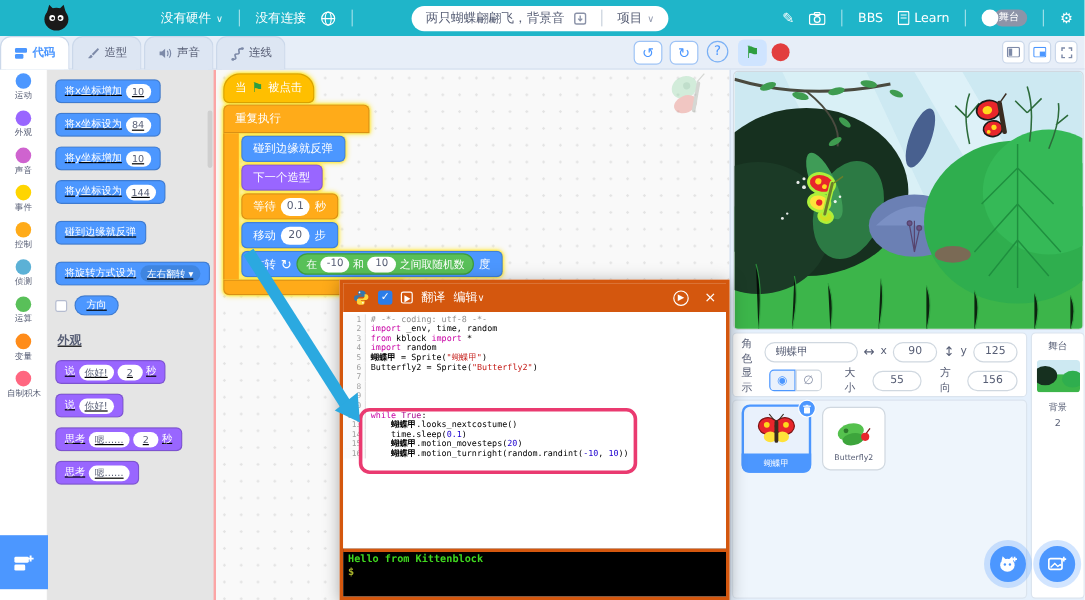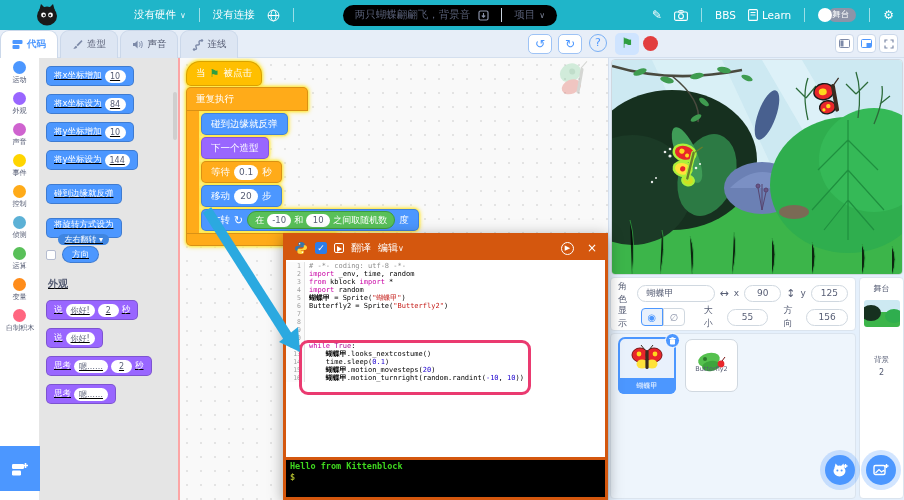--- a/index.html
+++ b/index.html
@@ -7,21 +7,21 @@
   body{font-family:"DejaVu Sans",sans-serif;}
   #app{position:relative;width:904px;height:500px;background:#f9f9f9;overflow:hidden;}
 
   
   .topbar{position:absolute;left:0;top:0;width:904px;height:30px;background:#1FB5C9;display:flex;align-items:center;color:#fff;font-size:10.5px;z-index:10;}
   .cat-logo{margin-left:34px;width:26px;height:26px;flex:0 0 auto;}
   .tb-item{display:inline-flex;align-items:center;gap:4px;cursor:pointer;}
   .tb-sep{width:1px;height:14px;background:rgba(255,255,255,.55);margin:0 13px;}
   .hw{margin-left:74px;}
   .caret{font-size:8px;opacity:.9;}
-  .title-pill{margin-left:36px;height:21px;background:#000000;border-radius:11px;display:flex;align-items:center;padding:0 12px;color:#575e75;gap:8px;}
+  .title-pill{margin-left:36px;height:21px;background:#ffffff;border-radius:11px;display:flex;align-items:center;padding:0 12px;color:#575e75;gap:8px;}
   .title-pill .tb-sep{background:#c9d2dd;margin:0 4px;}
   .title-pill .proj{color:#575e75;}
   .tb-right{margin-left:auto;display:flex;align-items:center;gap:0;margin-right:10px;}
   .tb-right .gap{width:12px;}
   .toggle{display:flex;align-items:center;}
   .toggle .knob{width:14px;height:14px;border-radius:50%;background:#fff;z-index:1;}
   .toggle .track{height:14px;border-radius:8px;background:#8d94a8;color:#fff;font-size:8.5px;display:flex;align-items:center;padding:0 7px 0 4px;margin-left:-4px;}
   .icon-btn{display:inline-flex;align-items:center;justify-content:center;cursor:pointer;}
 
   
@@ -116,25 +116,25 @@
   .dim-glyph{font-size:11px;color:#575e75;}
   .eye-group{display:flex;}
   .eye-btn{width:22px;height:18px;border:1px solid #d0d8e0;display:flex;align-items:center;justify-content:center;font-size:10px;color:#8a92a8;background:#fff;cursor:pointer;}
   .eye-btn.on{border-color:#4C97FF;background:#e9f1fc;color:#4C97FF;border-radius:4px 0 0 4px;}
   .eye-btn.off{border-radius:0 4px 4px 0;}
   .thumbs{position:absolute;left:1px;top:275px;width:246px;height:166px;background:#eef5fc;border:1px solid #dbe4ee;border-radius:4px;}
   .sprite-card{position:absolute;width:58px;height:57px;border-radius:7px;text-align:center;cursor:pointer;}
   .sprite-card.sel{left:7px;top:3px;background:#e9f1fc;border:2px solid #4C97FF;overflow:visible;}
   .sprite-card.sel .sc-name{position:absolute;left:-2px;right:-2px;bottom:-2px;height:16px;background:#4C97FF;color:#fff;font-size:7px;line-height:16px;border-radius:0 0 6px 6px;}
   .sprite-card.plain{left:74px;top:5px;width:53px;height:53px;background:#fff;border:1px solid #d0d8e0;}
-  .sprite-card.plain .sc-name{position:absolute;left:0;right:0;bottom:18px;font-size:6.5px;color:#575e75;}
+  .sprite-card.plain .sc-name{position:absolute;left:0;right:0;bottom:6px;font-size:6.5px;color:#575e75;}
   .trash-badge{position:absolute;right:-6px;top:-6px;width:15px;height:15px;border-radius:50%;background:#4C97FF;border:1.5px solid #fff;display:flex;align-items:center;justify-content:center;}
   .stage-col{position:absolute;left:250px;top:219px;width:45px;height:222px;background:#fff;border:1px solid #dbe4ee;border-radius:4px;text-align:center;font-size:8px;color:#575e75;padding-top:5px;cursor:pointer;}
   .stage-col .bthumb{width:36px;height:27px;margin:6px auto 0;border-radius:3px;overflow:hidden;}
-  .bg-label{margin-top:28px;font-size:7.5px;}
+  .bg-label{margin-top:8px;font-size:7.5px;}
   .bg-count{margin-top:3px;font-size:8px;}
   .float-btn{position:absolute;width:30px;height:30px;border-radius:50%;background:#4C97FF;box-shadow:0 0 0 5px rgba(76,151,255,.25);display:flex;align-items:center;justify-content:center;z-index:6;cursor:pointer;}
   .add-sprite{left:216px;top:397px;}
   .add-backdrop{left:257px;top:397px;}
 </style>
 </head>
 <body>
 
 <div id="app">
 
@@ -331,21 +331,21 @@
             <span class="pal-text">将y坐标增加</span>
             <span class="pal-oval">10</span>
           </div>
           <div class="pal-block motion">
             <span class="pal-text">将y坐标设为</span>
             <span class="pal-oval">144</span>
           </div>
           <div class="pal-block motion" style="margin-top: 14px;">
             <span class="pal-text">碰到边缘就反弹</span>
           </div>
-          <div class="pal-block motion" style="margin-top: 14px; flex-direction: column;">
+          <div class="pal-block motion" style="margin-top: 14px;">
             <span class="pal-text">将旋转方式设为</span>
             <span class="pal-dd">左右翻转 ▾</span>
           </div>
           <div class="pal-rep-row">
             <span class="pal-check"></span>
             <span class="pal-reporter motion">方向</span>
           </div>
           <div class="pal-header">外观</div>
           <div class="pal-block looks">
             <span class="pal-text">说</span>

